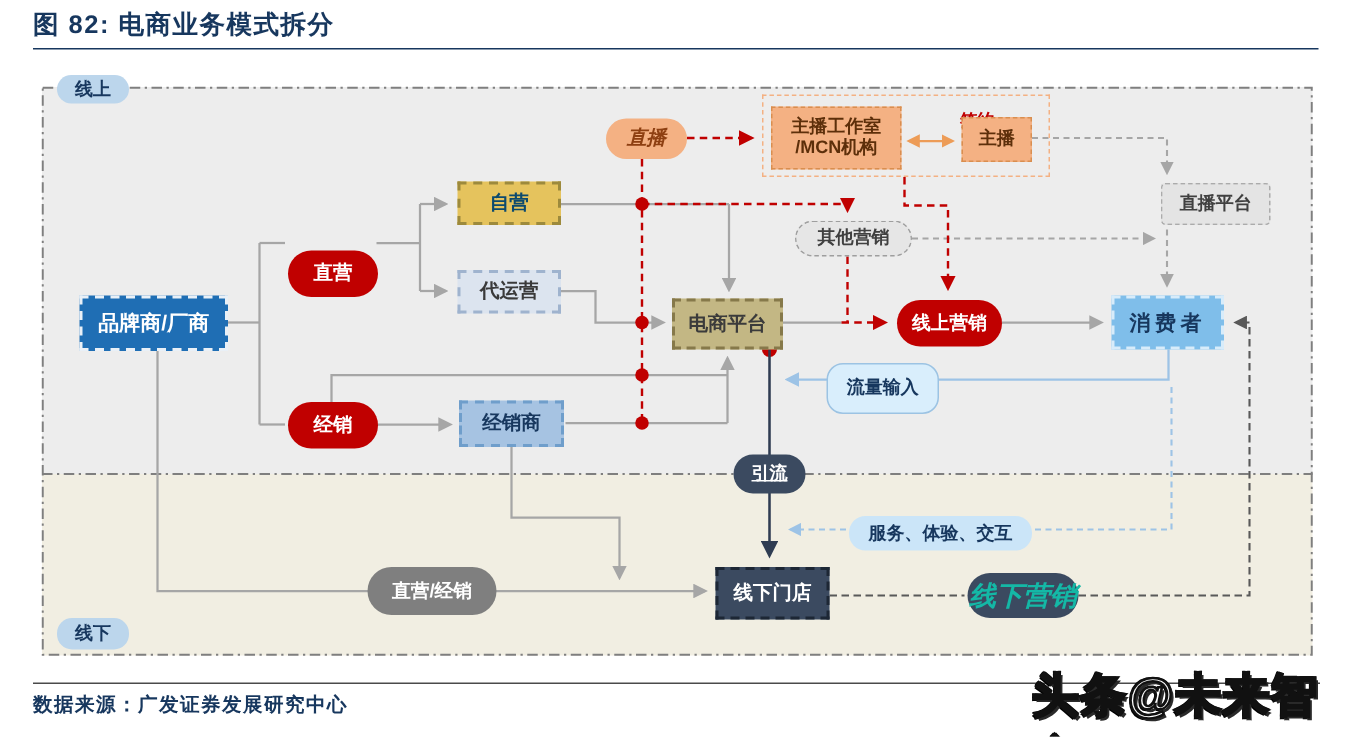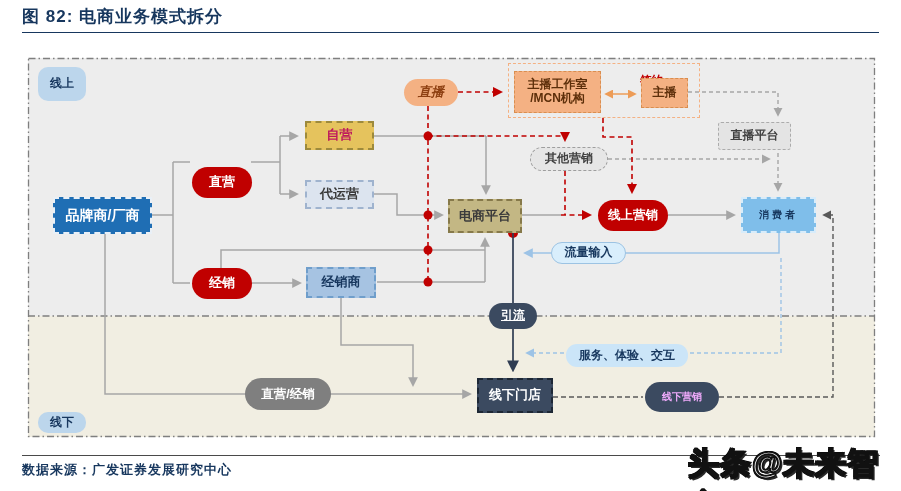--- a/index.html
+++ b/index.html
@@ -8,36 +8,36 @@
   .abs{position:absolute;box-sizing:border-box;}
   .title{left:22px;top:5px;font-size:17px;font-weight:bold;color:#17375E;letter-spacing:1px;}
   .title-rule{left:22px;top:32px;width:857px;height:0;border-top:1.6px solid #17375E;}
   .region-top{left:28px;top:58px;width:847px;height:258px;background:#EDEDED;}
   .region-bottom{left:28px;top:316px;width:847px;height:121px;background:#F1EEE2;}
   .node{position:absolute;box-sizing:border-box;display:flex;align-items:center;justify-content:center;
         text-align:center;font-weight:bold;line-height:1.15;}
   .pill-region{background:#BCD6EC;color:#17375E;border-radius:10px;font-size:12px;}
   .brand{background:#1F6EB4;border:2px dashed rgba(255,255,255,.9);color:#fff;font-size:14px;}
   .red-oval{background:#C00000;color:#fff;border-radius:16px;font-size:13px;}
-  .gold{background:#E5C35D;border:2px dashed #9d8a3c;color:#be185d;font-size:13px;}
+  .gold{background:#E5C35D;border:2px dashed #9d8a3c;color:#0c4a6e;font-size:13px;}
   .ltblue{background:#DCE4EF;border:2px dashed #9FB3CE;color:#3a3a3a;font-size:13px;}
   .mdblue{background:#A6C3E2;border:2px dashed #6f9ecb;color:#17375E;font-size:13px;}
   .tan{background:#C3B784;border:2px dashed #86794a;color:#3b3b3b;font-size:13px;}
   .orange-oval{background:#F4B183;color:#8e4012;border-radius:14px;font-size:13px;font-style:italic;}
   .orange-box{background:#F4B183;border:1.4px dashed #d98e4f;color:#5d2f0a;font-size:12px;white-space:pre-line;}
   .mcn-frame{border:1.6px dashed #F4B183;background:transparent;}
   .gray-oval{background:#E6E6E6;border:1.4px dashed #9e9e9e;color:#404040;border-radius:12px;font-size:12px;}
   .gray-box{background:#E4E4E4;border:1.4px dashed #ababab;color:#404040;font-size:12px;border-radius:3px;}
-  .sky{background:#7FBEEA;border:2px dashed #d8ecfa;color:#17375E;font-size:10px;letter-spacing:3px;}
+  .sky{background:#7FBEEA;border:2px dashed #d8ecfa;color:#17375E;font-size:14px;letter-spacing:3px;}
   .traffic{background:#D9EEFC;border:1.2px solid #9CC3E3;color:#17375E;border-radius:11px;font-size:12px;}
   .navy-oval{background:#3B4A60;color:#fff;border-radius:13px;font-size:12px;text-decoration:underline;}
   .svc{background:#CBE5F8;color:#17375E;border-radius:11px;font-size:12px;}
   .navy-box{background:#3B4A60;border:2px dashed #1d2735;color:#fff;font-size:13px;}
   .gray-stadium{background:#7F7F7F;color:#fff;border-radius:16px;font-size:12.5px;}
-  .navy-stadium{background:#3B4A60;color:#f0abfc;border-radius:15px;font-size:10px;}
+  .navy-stadium{background:#3B4A60;color:#14b8a6;border-radius:15px;font-size:18px;font-style:italic;}
   .red-label{position:absolute;color:#C00000;font-size:11.5px;font-weight:bold;}
   .footer-rule{left:22px;top:455px;width:858px;height:0;border-top:1.2px solid #4a4a4a;}
   .source{left:22px;top:461px;font-size:13px;font-weight:bold;color:#17375E;letter-spacing:1px;}
   .watermark{left:688px;top:443px;font-size:31px;font-weight:bold;color:#fff;letter-spacing:1px;
              -webkit-text-stroke:1.6px #111;
              text-shadow:2px 2px 0 #2a2a2a,-1px -1px 0 #000,1px -1px 0 #000,-1px 1px 0 #000;}
   svg{position:absolute;left:0;top:0;}
 </style>
 </head>
 <body>
@@ -130,41 +130,41 @@
 
   <path d="M779,233 V253 H525" fill="none" stroke="#9DC3E6" stroke-width="1.5" marker-end="url(#ab)"></path>
   <g fill="none" stroke="#9DC3E6" stroke-width="1.4" stroke-dasharray="4 3">
     <path d="M564,353 H527" marker-end="url(#ab)"></path>
     <path d="M690,353 H781 V255"></path>
   </g>
 
   <path d="M606,94 H635" fill="none" stroke="#ED9C57" stroke-width="1.5" marker-start="url(#aoS)" marker-end="url(#ao)"></path>
 </svg>
 
-<div class="node pill-region" style="left:38px;top:67px;width:48px;height:34px;">线上</div>
+<div class="node pill-region" style="left:38px;top:50px;width:48px;height:19px;">线上</div>
 <div class="node pill-region" style="left:38px;top:412px;width:48px;height:21px;">线下</div>
 
 <div class="node brand" style="left:53px;top:197px;width:99px;height:37px;">品牌商/厂商</div>
 <div class="node red-oval" style="left:192px;top:147px;width:60px;height:31px;margin-top:20px;">直营</div>
 <div class="node red-oval" style="left:192px;top:268px;width:60px;height:31px;">经销</div>
 <div class="node gold" style="left:305px;top:121px;width:69px;height:29px;">自营</div>
 <div class="node ltblue" style="left:305px;top:180px;width:69px;height:29px;">代运营</div>
 <div class="node mdblue" style="left:306px;top:267px;width:70px;height:31px;">经销商</div>
 <div class="node tan" style="left:448px;top:199px;width:74px;height:34px;">电商平台</div>
 <div class="node orange-oval" style="left:404px;top:79px;width:54px;height:27px;">直播</div>
 <div class="node mcn-frame" style="left:508px;top:63px;width:192px;height:55px;"></div>
 <div class="node orange-box" style="left:514px;top:71px;width:87px;height:42px;">主播工作室
 /MCN机构</div>
 <div class="red-label" style="left:602px;top:73px;margin-left:38px;">签约</div>
 <div class="node orange-box" style="left:641px;top:78px;width:47px;height:30px;">主播</div>
 <div class="node gray-oval" style="left:530px;top:147px;width:78px;height:24px;">其他营销</div>
-<div class="node gray-box" style="left:718px;top:122px;width:73px;height:28px;">直播平台</div>
+<div class="node gray-box" style="left:774px;top:122px;width:73px;height:28px;">直播平台</div>
 <div class="node red-oval" style="left:598px;top:200px;width:70px;height:31px;font-size:12.5px;">线上营销</div>
 <div class="node sky" style="left:741px;top:197px;width:75px;height:36px;">消费者</div>
-<div class="node traffic" style="left:551px;top:242px;width:75px;height:22px;text-align:center;">流量输入</div>
+<div class="node traffic" style="left:551px;top:242px;width:75px;height:34px;text-align:center;">流量输入</div>
 <div class="node navy-oval" style="left:489px;top:303px;width:48px;height:26px;">引流</div>
 <div class="node svc" style="left:566px;top:344px;width:122px;height:23px;">服务、体验、交互</div>
 <div class="node gray-stadium" style="left:245px;top:378px;width:86px;height:32px;">直营/经销</div>
 <div class="node navy-box" style="left:477px;top:378px;width:76px;height:35px;">线下门店</div>
 <div class="node navy-stadium" style="left:645px;top:382px;width:74px;height:30px;">线下营销</div>
 
 <div class="abs footer-rule"></div>
 <div class="abs source">数据来源：广发证券发展研究中心</div>
 <div class="abs watermark">头条@未来智库</div>
 

